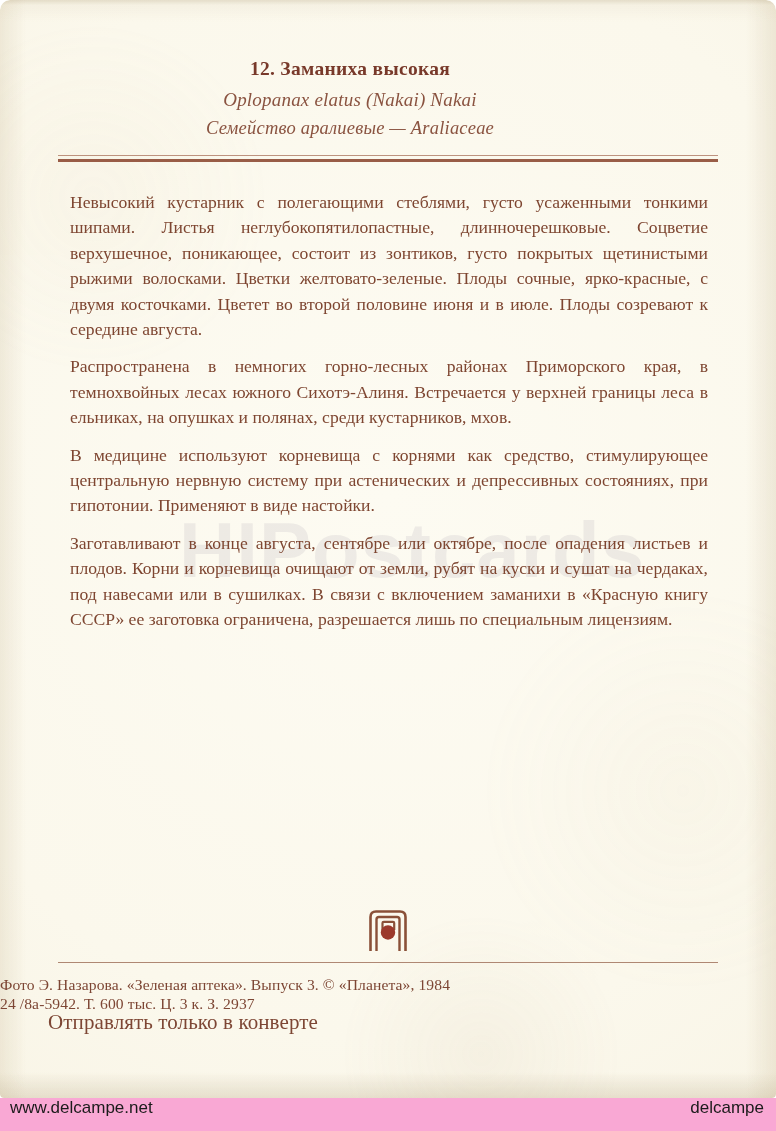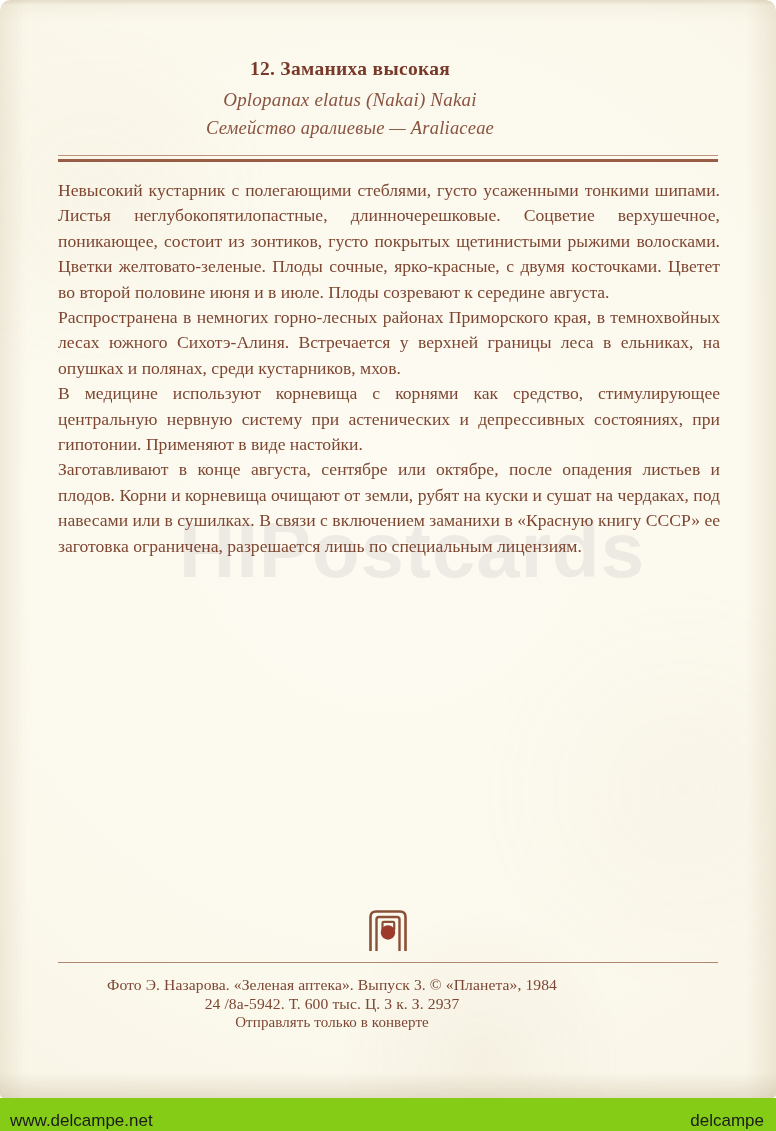--- a/index.html
+++ b/index.html
@@ -156,59 +156,59 @@
     top: 178px;
     width: 662px;
     color: #7e4631;
     font-family: "Liberation Serif", serif;
     font-size: 17.6px;
     line-height: 25.4px;
     text-align: justify;
     text-align-last: left;
   }
   .body-text p {
-    margin: 0;
+    margin: 12px;
     hyphens: manual;
   }
 
   
   .logo-wrap {
     position: absolute;
     left: 0;
     top: 908px;
     width: 776px;
     display: flex;
     justify-content: center;
   }
   .logo-wrap svg { display: block; }
 
   
   .footer {
     position: absolute;
     left: 0;
     top: 975px;
     width: 664px;
-    text-align: center;
+    text-align: left;
     color: #7d4634;
     font-family: "Liberation Serif", serif;
   }
   .footer-line1 { font-size: 15.6px; line-height: 19px; letter-spacing: .1px; }
   .footer-line2 { font-size: 15.6px; line-height: 19px; letter-spacing: .1px; }
-  .footer-line3 { font-size: 15px; line-height: 19px; letter-spacing: .1px; }
+  .footer-line3 { font-size: 21px; line-height: 19px; letter-spacing: .1px; margin-left: 48px; }
 
   
   .sitebar {
     position: absolute;
     left: 0;
     top: 1098px;
     width: 776px;
     height: 33px;
-    background: #84cc16;
+    background: #f9a8d4;
     display: flex;
-    align-items: flex-end;
+    align-items: flex-start;
     justify-content: space-between;
     padding: 0 6px;
     box-sizing: border-box;
     font-family: "Liberation Sans", sans-serif;
     font-size: 17px;
     color: #1b1b1b;
   }
   .sitebar .left { padding-left: 4px; }
   .sitebar .right { padding-right: 6px; }
 </style>

